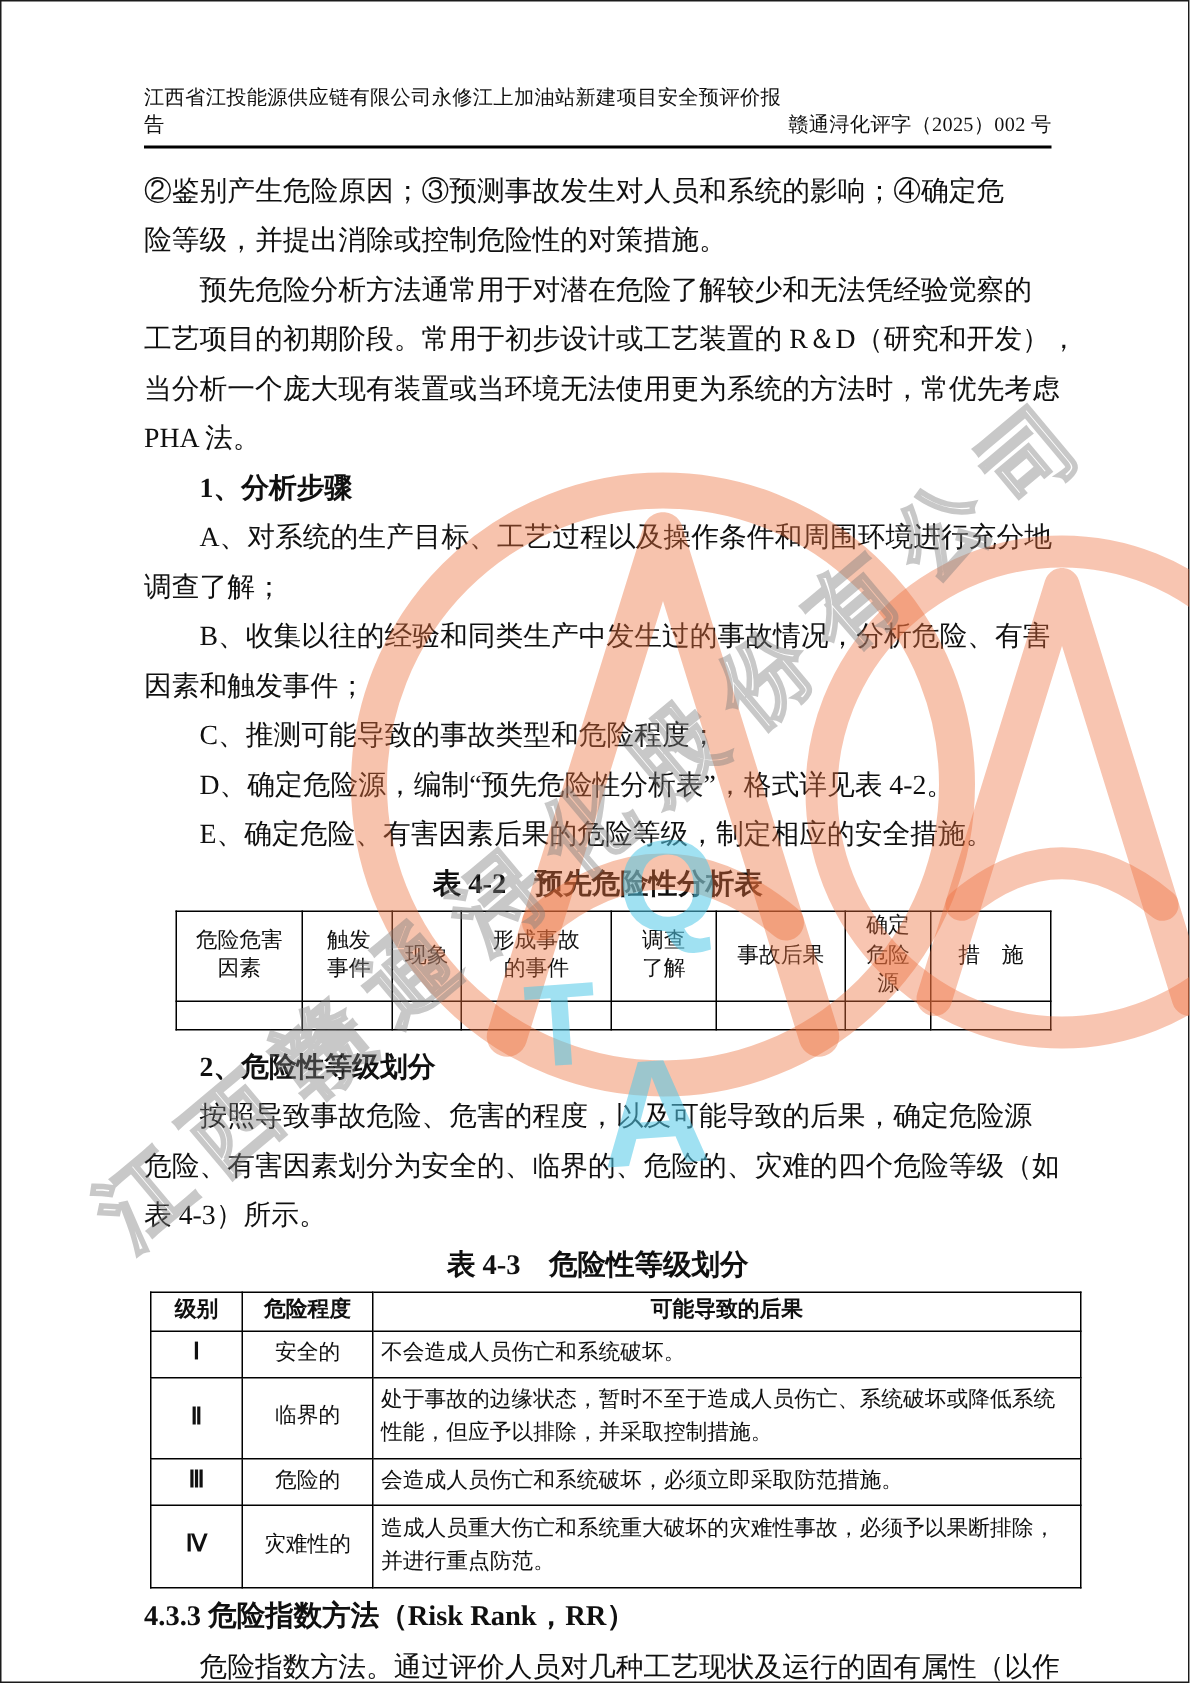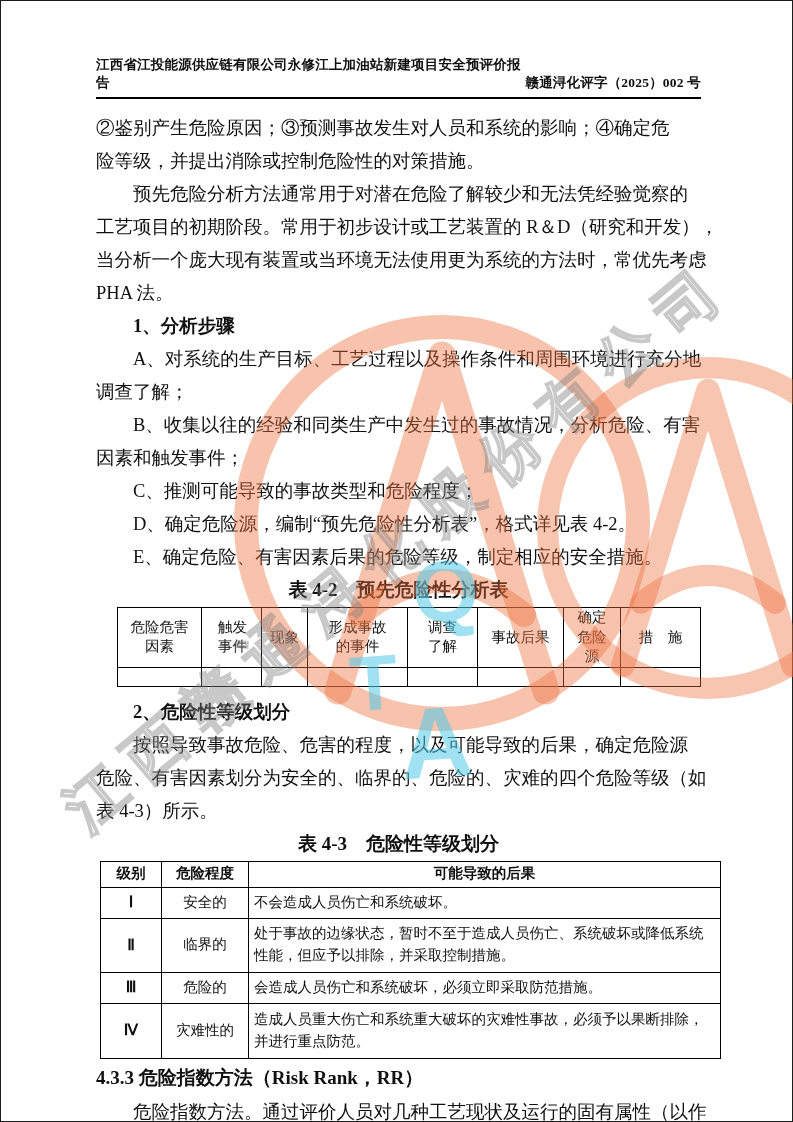--- a/index.html
+++ b/index.html
@@ -4,21 +4,21 @@
 <style>
   html,body {margin:0;padding:0;background:#9a9a9a;}
   .page {
     position:relative; width:793px; height:1122px; margin:0 auto;
     background:#ffffff; overflow:hidden;
     box-shadow: inset 0 0 0 1px #1b1b1b;
     font-family:"Liberation Serif", serif; color:#101010;
   }
   .content {position:absolute; inset:0; padding:56px 92px 0 96px; z-index:1;}
   .hdr {display:flex; justify-content:flex-start; align-items:flex-end;
-        font-size:13.5px; font-weight:bold; letter-spacing:0.2px;
+        font-size:13.5px; font-weight:normal; letter-spacing:0.2px;
         border-bottom:2.5px solid #000; padding-bottom:5px;}
   .hdr .rt {white-space:nowrap;}
   .body-block {margin-top:13px;}
   .line {font-size:18.5px; height:33px; line-height:33px; white-space:nowrap;}
   .ind {padding-left:37px;}
   .bold {font-weight:bold;}
   .caption {text-align:center; font-weight:bold; font-size:19px;
             height:26px; line-height:26px; margin-top:3px;
             font-family:"Liberation Serif", serif;}
   table {border-collapse:collapse; font-family:"Liberation Sans", sans-serif; table-layout:fixed;}

